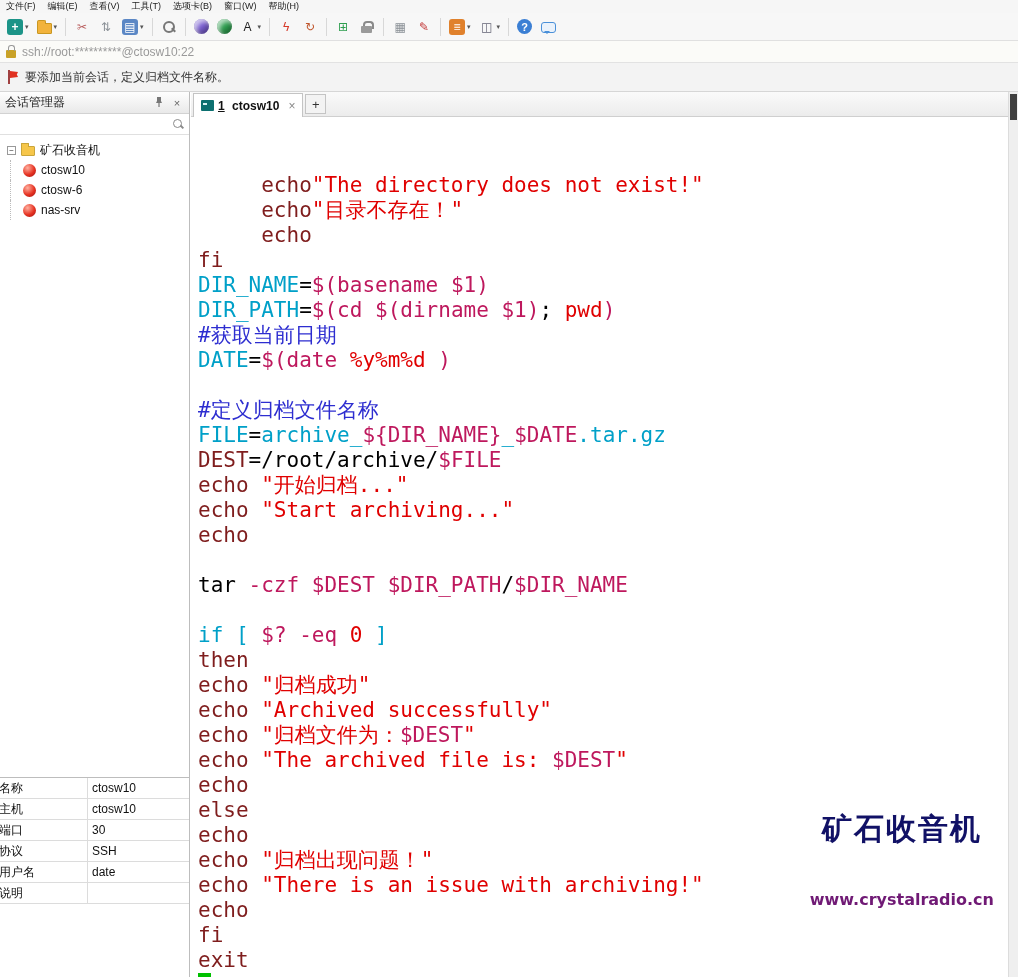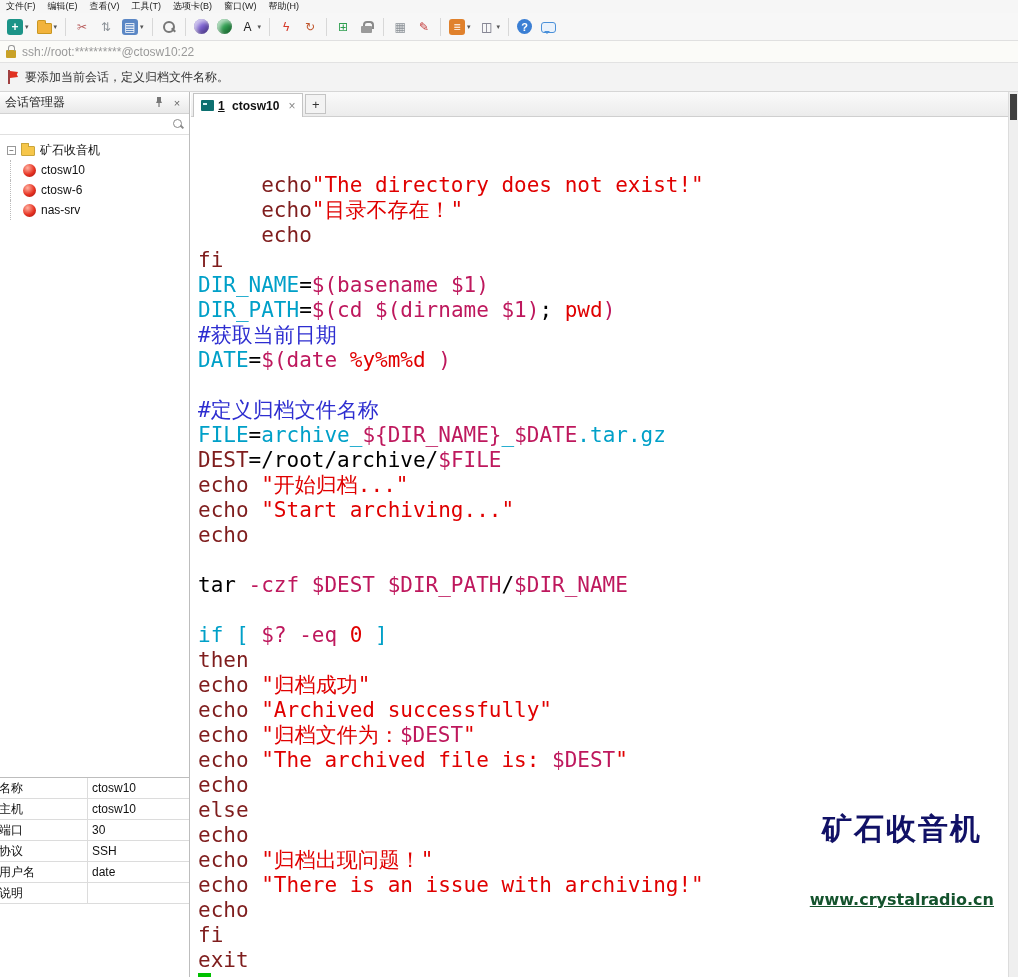--- a/index.html
+++ b/index.html
@@ -81,21 +81,21 @@
   .scroll-thumb{position:absolute;left:1px;right:1px;top:2px;height:26px;background:#3f3f3f;}
 </style>
 <style>.c-k{color:#7f1d1d}
 .c-s{color:#e00000}
 .c-i{color:#00a0c8}
 .c-m{color:#be185d}
 .c-c{color:#2d2dd0}
 .c-d{color:#000000}
 .cursor{background:#00c000;color:transparent;}
 .wm-title{color:#111166;}
-.wm-url{color:#14532d;text-decoration:underline;}</style></head>
+.wm-url{color:#701a75;}</style></head>
 <body>
 
 <div class="menubar">
     <span class="menu-item">文件(F)</span>
     <span class="menu-item">编辑(E)</span>
     <span class="menu-item">查看(V)</span>
     <span class="menu-item">工具(T)</span>
     <span class="menu-item">选项卡(B)</span>
     <span class="menu-item">窗口(W)</span>
     <span class="menu-item">帮助(H)</span>

